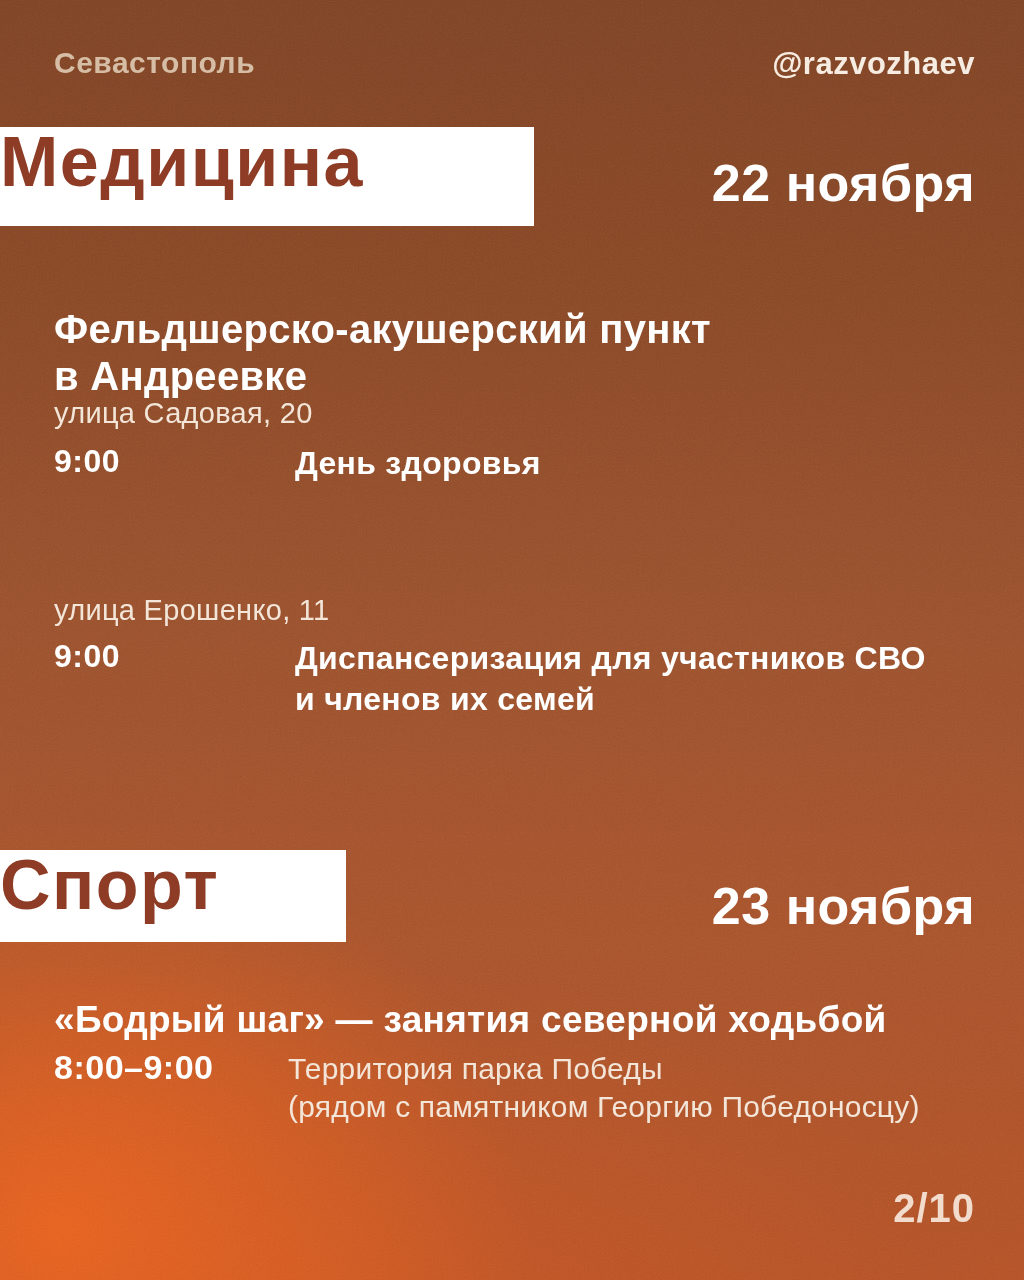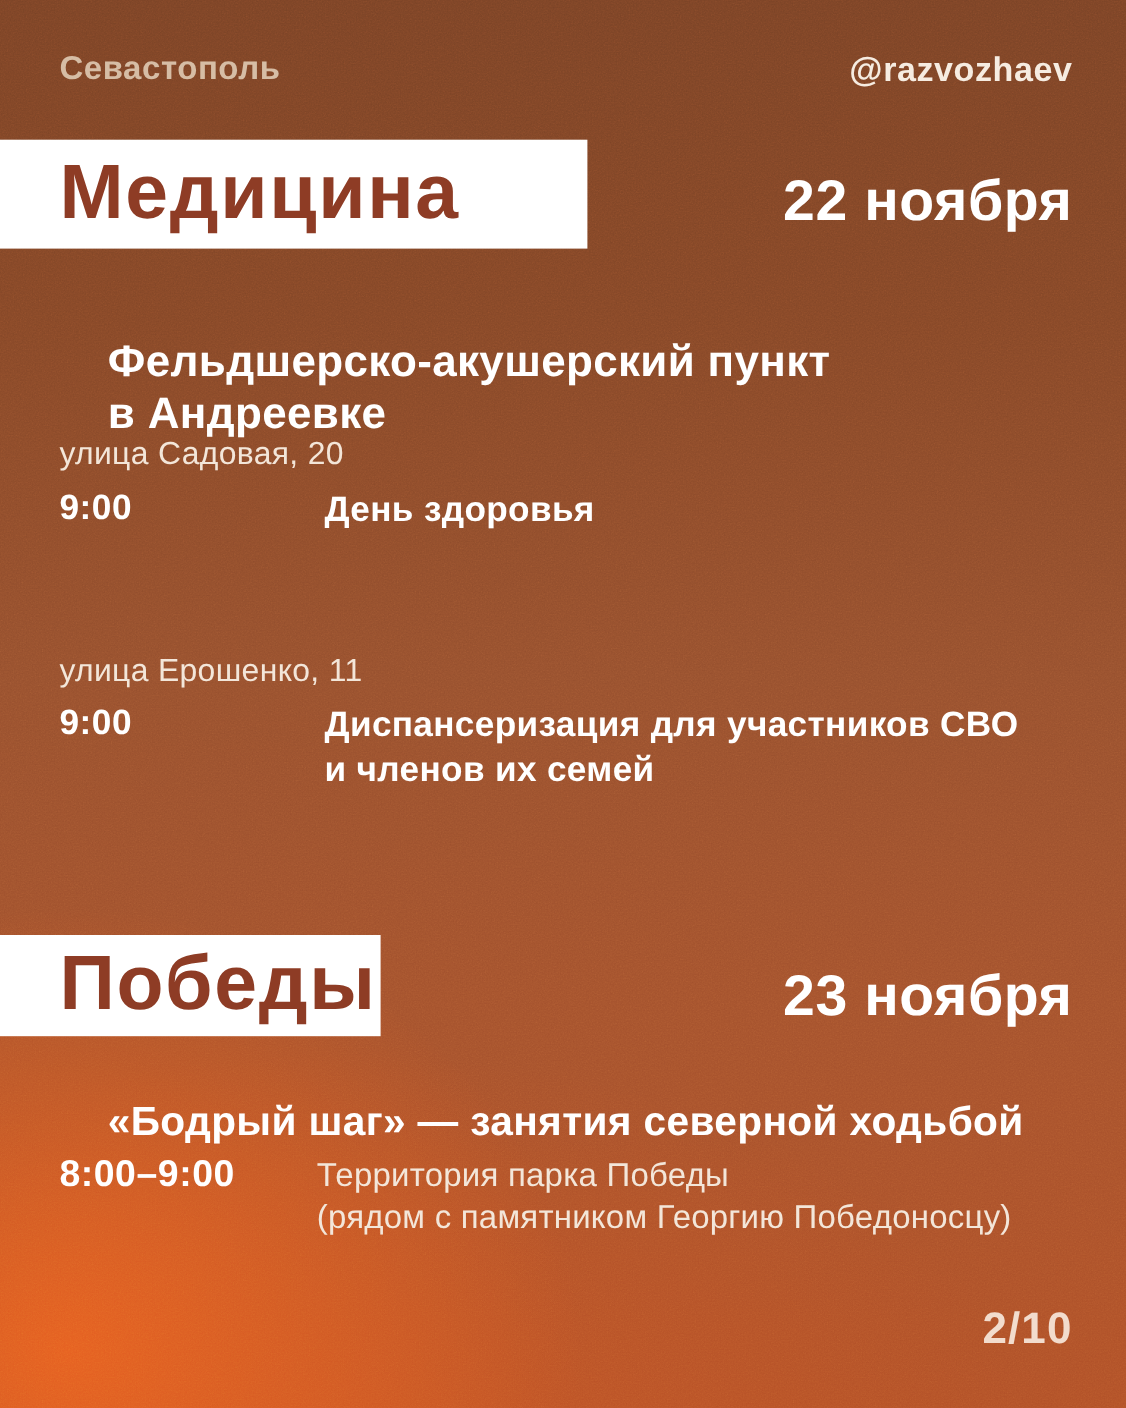--- a/index.html
+++ b/index.html
@@ -48,22 +48,20 @@
     letter-spacing: 0.5px;
     color: #f6ece1;
   }
 
   
   .heading-box {
     position: absolute;
     left: 0;
     background: #ffffff;
     display: flex;
-    align-items: center;
-    padding-left: 54px;
     box-sizing: border-box;
   }
   .heading-box h1 {
     margin: 0;
     font-size: 70px;
     line-height: 1;
     font-weight: bold;
     letter-spacing: 1.5px;
     color: #8e3c25;
     padding-bottom: 6px;
@@ -85,21 +83,20 @@
   
   .event-name {
     position: absolute;
     left: 54px;
     color: #ffffff;
     font-weight: bold;
     font-size: 40px;
     line-height: 1.18;
     white-space: pre-line;
     letter-spacing: 0.3px;
-    margin-left: 44px;
   }
   .event-address {
     position: absolute;
     left: 54px;
     color: #f3e6d9;
     font-size: 29px;
     letter-spacing: 0.3px;
   }
   .event-time {
     position: absolute;
@@ -182,21 +179,21 @@
     <div class="event-address e1-addr">улица Садовая, 20</div>
     <div class="event-time e1-time">9:00</div>
     <div class="event-activity e1-act">День здоровья</div>
 
     <div class="event-address e2-addr">улица Ерошенко, 11</div>
     <div class="event-time e2-time">9:00</div>
     <div class="event-activity e2-act">Диспансеризация для участников СВО
 и членов их семей</div>
 
     <div class="heading-box box-sport">
-      <h1>Победы</h1>
+      <h1>Спорт</h1>
     </div>
     <div class="date date-2">23 ноября</div>
 
     <div class="event-name e3-name">«Бодрый шаг» — занятия северной ходьбой</div>
     <div class="event-time e3-time">8:00–9:00</div>
     <div class="e3-loc">Территория парка Победы
 (рядом  с памятником Георгию Победоносцу)</div>
 
     <div class="page-indicator">2/10</div>
 

